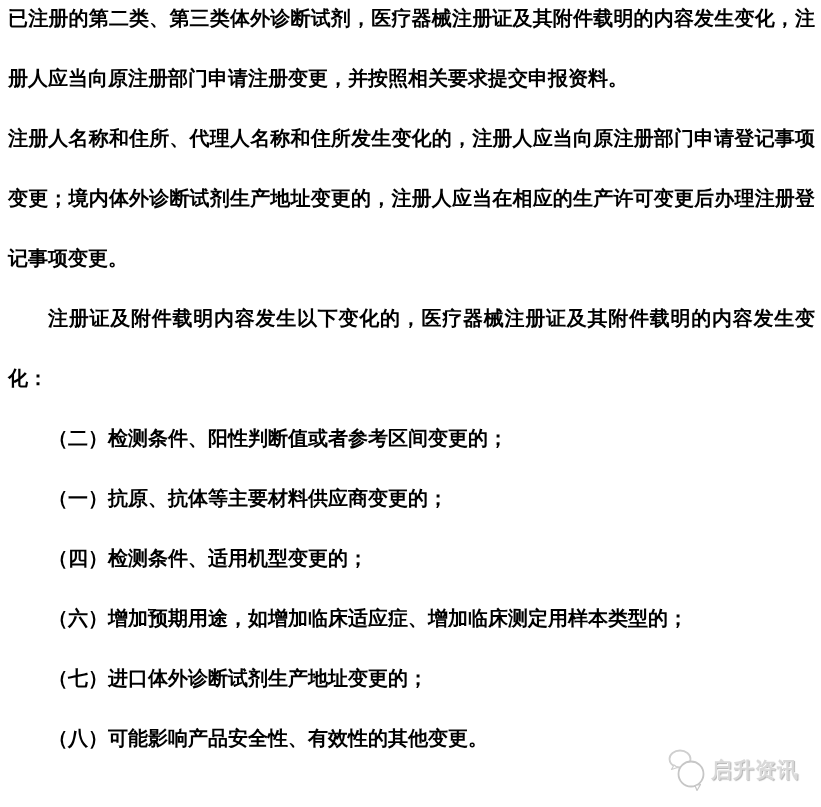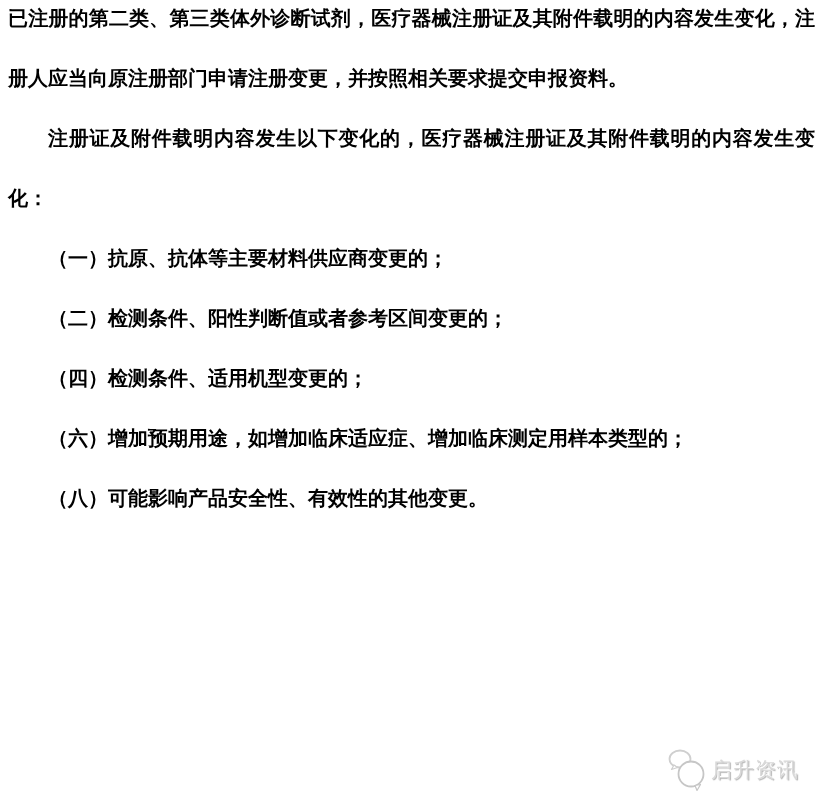--- a/index.html
+++ b/index.html
@@ -44,38 +44,40 @@
     display: flex;
     align-items: center;
     gap: 5px;
     pointer-events: none;
   }
   .wm-logo {
     display: block;
   }
   .wm-text {
     font-size: 21px;
-    font-weight: 400;
+    font-weight: 700;
     letter-spacing: 1px;
     color: #d9d9d9;
     text-shadow: -1px -1px 0 #ffffff, 1px 1px 1px #b4b4b4;
     white-space: nowrap;
   }
 </style>
 </head>
 <body>
 
 <div class="doc">
   <div class="doc-inner">
     <p class="para">已注册的第二类、第三类体外诊断试剂，医疗器械注册证及其附件载明的内容发生变化，注册人应当向原注册部门申请注册变更，并按照相关要求提交申报资料。</p>
+    <p class="para">注册人名称和住所、代理人名称和住所发生变化的，注册人应当向原注册部门申请登记事项变更；境内体外诊断试剂生产地址变更的，注册人应当在相应的生产许可变更后办理注册登记事项变更。</p>
     <p class="para indent">注册证及附件载明内容发生以下变化的，医疗器械注册证及其附件载明的内容发生变化：</p>
+    <p class="para indent">（二）检测条件、阳性判断值或者参考区间变更的；</p>
     <p class="para indent">（一）抗原、抗体等主要材料供应商变更的；</p>
-    <p class="para indent">（二）检测条件、阳性判断值或者参考区间变更的；</p>
     <p class="para indent">（四）检测条件、适用机型变更的；</p>
     <p class="para indent">（六）增加预期用途，如增加临床适应症、增加临床测定用样本类型的；</p>
+    <p class="para indent">（七）进口体外诊断试剂生产地址变更的；</p>
     <p class="para indent">（八）可能影响产品安全性、有效性的其他变更。</p>
   </div>
 </div>
 
 <div class="watermark">
   <svg class="wm-logo" width="38" height="44" viewBox="0 0 38 44" xmlns="http://www.w3.org/2000/svg">
     <ellipse cx="12" cy="11" rx="10.5" ry="8.5" fill="#ffffff" stroke="#cfcfcf" stroke-width="1.8"></ellipse>
     <path d="M6 17 l-2.5 4.5 l6 -2 z" fill="#ffffff" stroke="#cfcfcf" stroke-width="1.2" stroke-linejoin="round"></path>
     <circle cx="23" cy="26" r="12.5" fill="#ffffff" stroke="#c6c6c6" stroke-width="1.8"></circle>
     <path d="M27 37.5 l2 5 l3.5 -6 z" fill="#ffffff" stroke="#c6c6c6" stroke-width="1.2" stroke-linejoin="round"></path>

